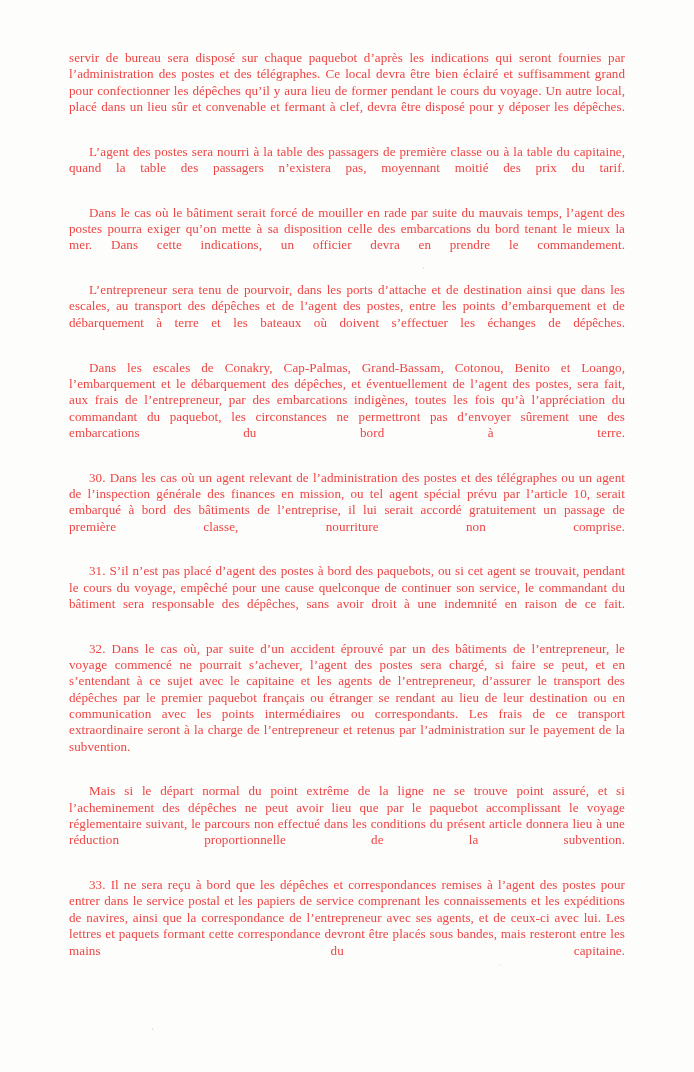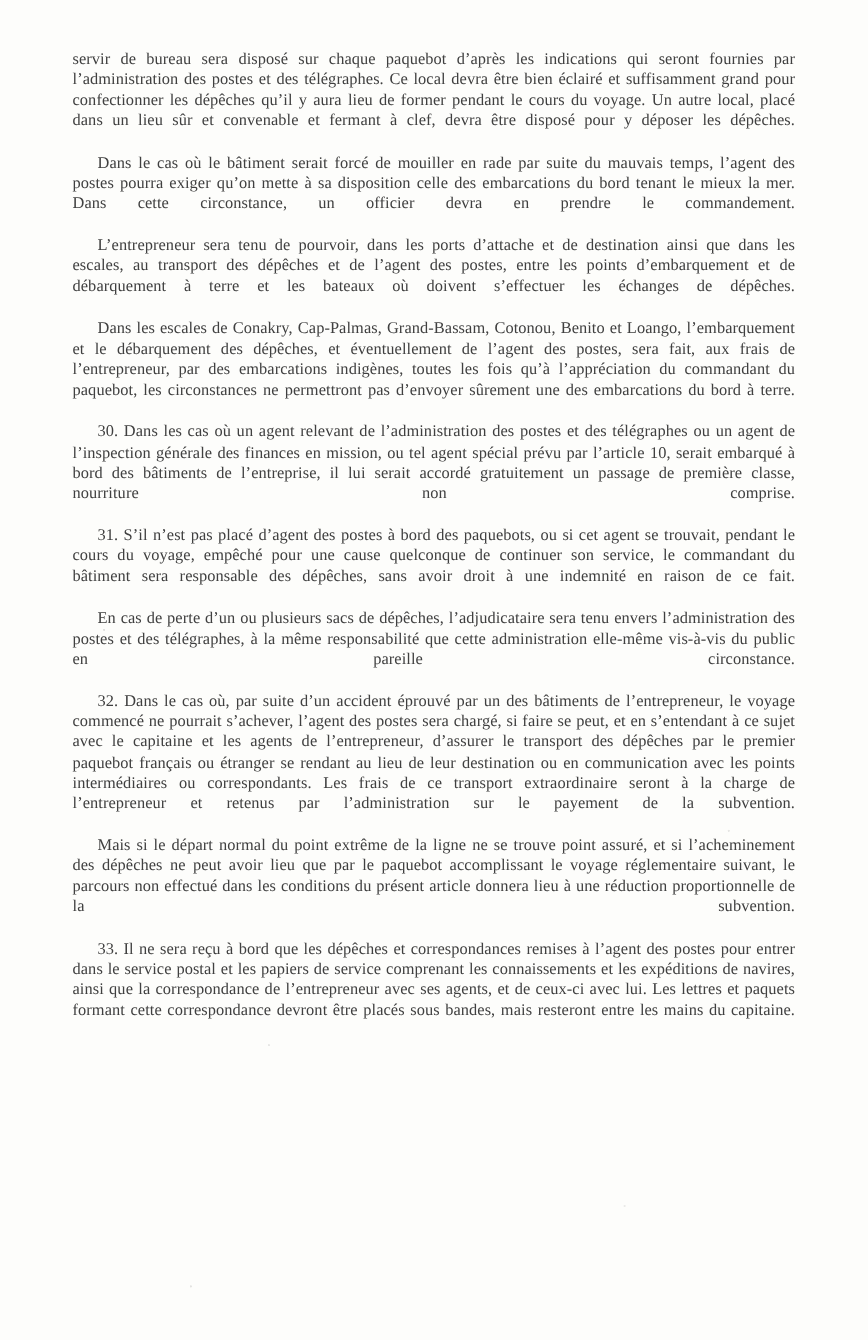--- a/index.html
+++ b/index.html
@@ -32,26 +32,26 @@
   }
 
   #page {
     position: absolute;
     left: 57px;
     top: 38px;
     width: 580px;
   }
 
   .para {
-    margin: 1px;
+    margin: 12px;
     text-align: justify;
     text-justify: inter-word;
     font-size: 13.1px;
     line-height: 16.35px;
-    color: #404040;
+    color: #ef4444;
     letter-spacing: .005em;
     word-spacing: .035em;
     hyphens: manual;
     -webkit-hyphens: manual;
   }
 
   
   .para.indent { text-indent: 20px; }
   
   .para.cont   { text-indent: 0; }
@@ -65,35 +65,35 @@
 </style>
 </head>
 <body>
 
 <div id="scan-noise"></div>
 
 <div id="page">
 
   <p class="para cont">servir de bureau sera disposé sur chaque paquebot d’après les indications qui seront fournies par l’administration des postes et des télégraphes. Ce local devra être bien éclairé et suffisamment grand pour confectionner les dépêches qu’il y aura lieu de former pendant le cours du voyage. Un autre local, placé dans un lieu sûr et convenable et fermant à clef, devra être disposé pour y déposer les dépêches.</p>
 
+  <p class="para indent">L’agent des postes sera nourri à la table des passagers de première classe ou à la table du capitaine, quand la table des passagers n’existera pas, moyennant moitié des prix du tarif.</p>
 
 
 
-  <p class="para indent">Dans le cas où le bâtiment serait forcé de mouiller en rade par suite du mauvais temps, l’agent des postes pourra exiger qu’on mette à sa disposition celle des embarcations du bord tenant le mieux la mer. Dans cette circonstance, un officier devra en prendre le commandement.</p>
+  <p class="para indent">Dans le cas où le bâtiment serait forcé de mouiller en rade par suite du mauvais temps, l’agent des postes pourra exiger qu’on mette à sa disposition celle des embarcations du bord tenant le mieux la mer. Dans cette indications, un officier devra en prendre le commandement.</p>
 
   <p class="para indent">L’entrepreneur sera tenu de pourvoir, dans les ports d’attache et de destination ainsi que dans les escales, au transport des dépêches et de l’agent des postes, entre les points d’embarquement et de débarquement à terre et les bateaux où doivent s’effectuer les échanges de dépêches.</p>
 
   <p class="para indent">Dans les escales de Conakry, Cap-Palmas, Grand-Bassam, Cotonou, Benito et Loango, l’embarquement et le débarquement des dépêches, et éventuellement de l’agent des postes, sera fait, aux frais de l’entrepreneur, par des embarcations indigènes, toutes les fois qu’à l’appréciation du commandant du paquebot, les circonstances ne permettront pas d’envoyer sûrement une des embarcations du bord à terre.</p>
 
 
   <p class="para indent">30. Dans les cas où un agent relevant de l’administration des postes et des télégraphes ou un agent de l’inspection générale des finances en mission, ou tel agent spécial prévu par l’article 10, serait embarqué à bord des bâtiments de l’entreprise, il lui serait accordé gratuitement un passage de première classe, nourriture non comprise.</p>
 
   <p class="para indent">31. S’il n’est pas placé d’agent des postes à bord des paquebots, ou si cet agent se trouvait, pendant le cours du voyage, empêché pour une cause quelconque de continuer son service, le commandant du bâtiment sera responsable des dépêches, sans avoir droit à une indemnité en raison de ce fait.</p>
 
-  <p class="para indent">En cas de perte d’un ou plusieurs sacs de dépêches, l’adjudicataire sera tenu envers l’administration des postes et des télégraphes, à la même responsabilité que cette administration elle-même vis-à-vis du public en pareille circonstance.</p>
 
 
   <p class="para indent">32. Dans le cas où, par suite d’un accident éprouvé par un des bâtiments de l’entrepreneur, le voyage commencé ne pourrait s’achever, l’agent des postes sera chargé, si faire se peut, et en s’entendant à ce sujet avec le capitaine et les agents de l’entrepreneur, d’assurer le transport des dépêches par le premier paquebot français ou étranger se rendant au lieu de leur destination ou en communication avec les points intermédiaires ou correspondants. Les frais de ce transport extraordinaire seront à la charge de l’entrepreneur et retenus par l’administration sur le payement de la subvention.</p>
 
   <p class="para indent">Mais si le départ normal du point extrême de la ligne ne se trouve point assuré, et si l’acheminement des dépêches ne peut avoir lieu que par le paquebot accomplissant le voyage réglementaire suivant, le parcours non effectué dans les conditions du présent article donnera lieu à une réduction proportionnelle de la subvention.</p>
 
   <p class="para indent">33. Il ne sera reçu à bord que les dépêches et correspondances remises à l’agent des postes pour entrer dans le service postal et les papiers de service comprenant les connaissements et les expéditions de navires, ainsi que la correspondance de l’entrepreneur avec ses agents, et de ceux-ci avec lui. Les lettres et paquets formant cette correspondance devront être placés sous bandes, mais resteront entre les mains du capitaine.</p>
 
 </div>
 

